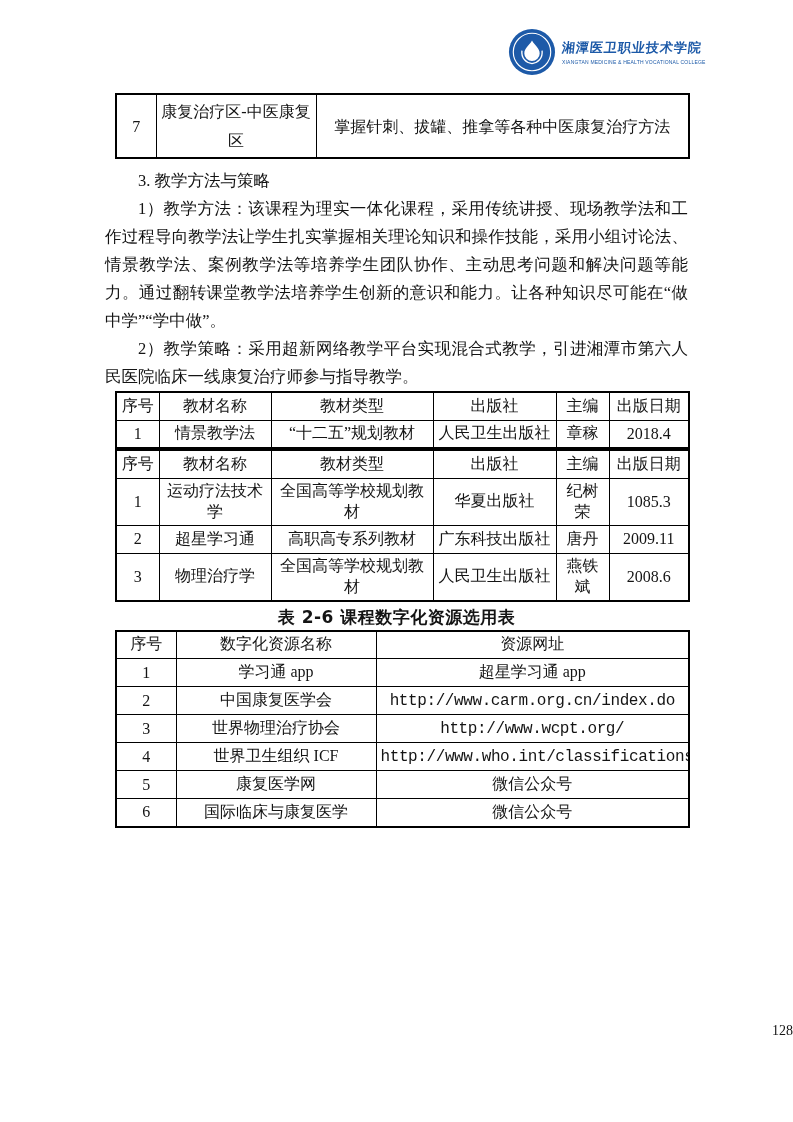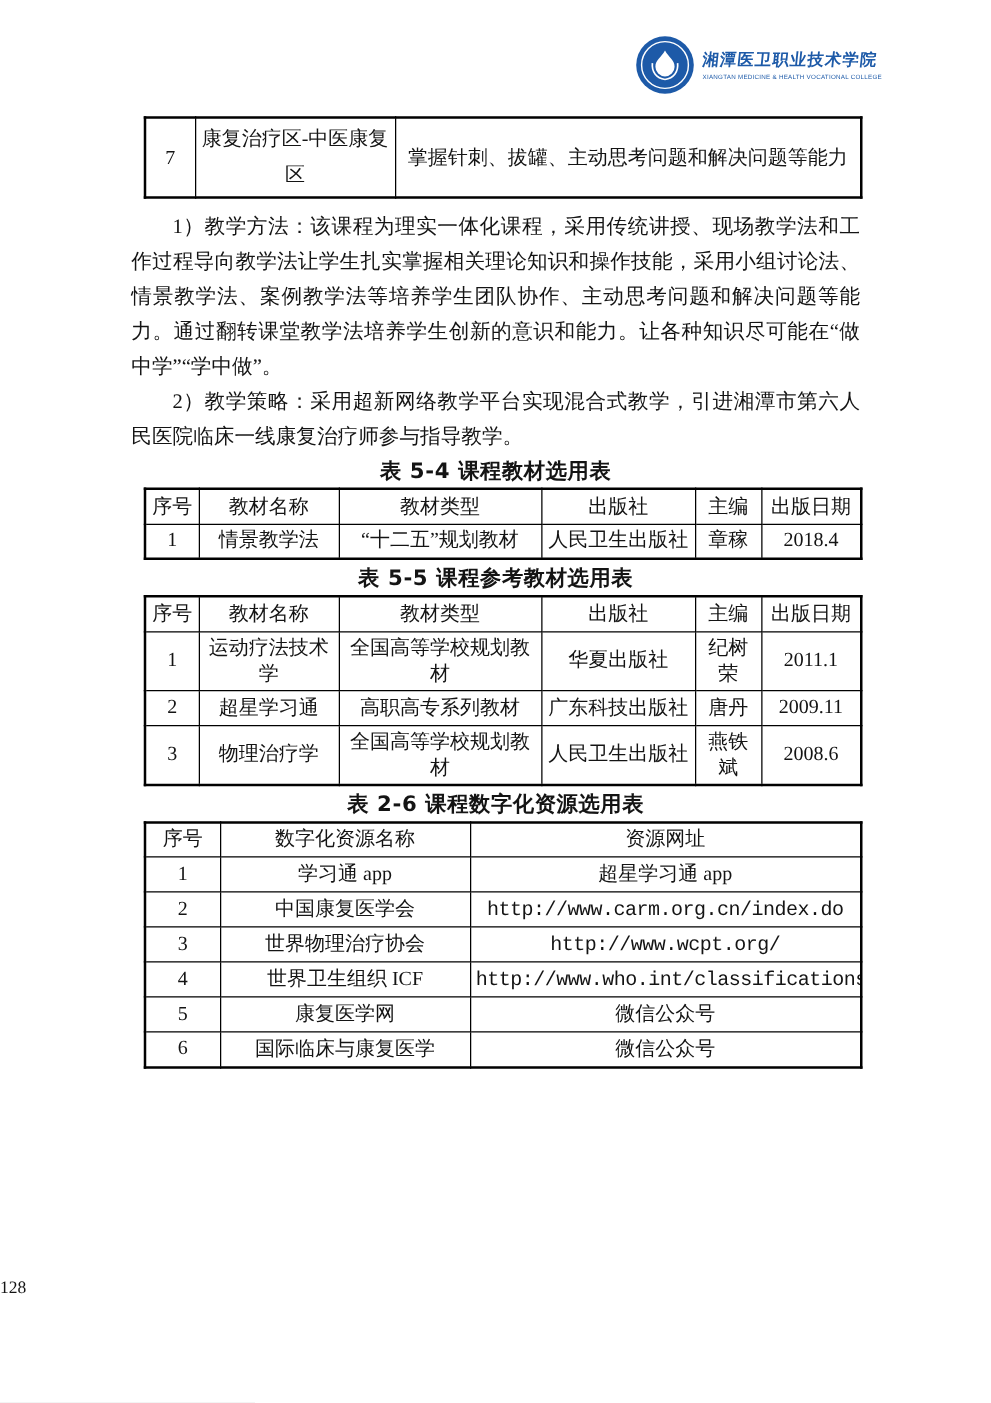--- a/index.html
+++ b/index.html
@@ -32,21 +32,21 @@
 
   .tbl-title { width:583px; text-align:center; font-weight:bold; font-size:17px; line-height:24px;
                font-family:"DejaVu Sans","Liberation Sans",sans-serif; letter-spacing:0.5px; }
   .t54 { margin:2px 0 1px 0; }
   .t55 { margin:3px 0 1px 0; }
   .t56 { margin:3px 0 1px 0; }
 
   .rows28 th, .rows28 td { height:28px; }
   .mono { font-family:"Liberation Mono","DejaVu Sans Mono",monospace; font-size:13px; letter-spacing:-0.4px; white-space:nowrap; }
 
-  .page-num { position:absolute; top:1023px; left:0; width:793px; text-align:left; font-size:14px; }
+  .page-num { position:absolute; top:1023px; left:0; width:793px; text-align:right; font-size:14px; }
 </style>
 </head>
 <body>
 
 <div class="page">
 
   <div class="logo">
     <svg class="logo-seal" viewBox="0 0 50 50">
       <circle cx="25" cy="25" r="24" fill="#1d5aa8"></circle>
       <circle cx="25" cy="25" r="19.5" fill="none" stroke="#ffffff" stroke-width="1.2"></circle>
@@ -65,31 +65,31 @@
     <table class="grid top-table">
       <colgroup>
           <col style="width:40px">
           <col style="width:160px">
           <col style="width:373px">
         </colgroup>
       <tbody>
           <tr>
         <td class="cnum">7</td>
         <td>康复治疗区-中医康复区</td>
-        <td>掌握针刺、拔罐、主动思考问题和解决问题等能力</td>
+        <td>掌握针刺、拔罐、推拿等各种中医康复治疗方法</td>
       </tr>
     </tbody>
       </table>
 
     <div class="text-block">
+      <p>3. 教学方法与策略</p>
       <p>1）教学方法：该课程为理实一体化课程，采用传统讲授、现场教学法和工作过程导向教学法让学生扎实掌握相关理论知识和操作技能，采用小组讨论法、情景教学法、案例教学法等培养学生团队协作、主动思考问题和解决问题等能力。通过翻转课堂教学法培养学生创新的意识和能力。让各种知识尽可能在“做中学”“学中做”。</p>
       <p>2）教学策略：采用超新网络教学平台实现混合式教学，引进湘潭市第六人民医院临床一线康复治疗师参与指导教学。</p>
     </div>
 
-    <div class="tbl-title t54">表 5-4 课程教材选用表</div>
     <table class="grid rows28">
       <colgroup>
           <col style="width:43px">
           <col style="width:112px">
           <col style="width:162px">
           <col style="width:123px">
           <col style="width:53px">
           <col style="width:80px">
         </colgroup>
       <tbody>
@@ -105,21 +105,20 @@
         <td>1</td>
         <td>情景教学法</td>
         <td>“十二五”规划教材</td>
         <td>人民卫生出版社</td>
         <td>章稼</td>
         <td>2018.4</td>
       </tr>
     </tbody>
       </table>
 
-    <div class="tbl-title t55">表 5-5 课程参考教材选用表</div>
     <table class="grid rows28">
       <colgroup>
           <col style="width:43px">
           <col style="width:112px">
           <col style="width:162px">
           <col style="width:123px">
           <col style="width:53px">
           <col style="width:80px">
         </colgroup>
       <tbody>
@@ -130,21 +129,21 @@
         <th>出版社</th>
         <th>主编</th>
         <th>出版日期</th>
       </tr>
       <tr>
         <td>1</td>
         <td>运动疗法技术学</td>
         <td>全国高等学校规划教材</td>
         <td>华夏出版社</td>
         <td>纪树荣</td>
-        <td>2011.1</td>
+        <td>1085.3</td>
       </tr>
       <tr>
         <td>2</td>
         <td>超星学习通</td>
         <td>高职高专系列教材</td>
         <td>广东科技出版社</td>
         <td>唐丹</td>
         <td>2009.11</td>
       </tr>
       <tr>

